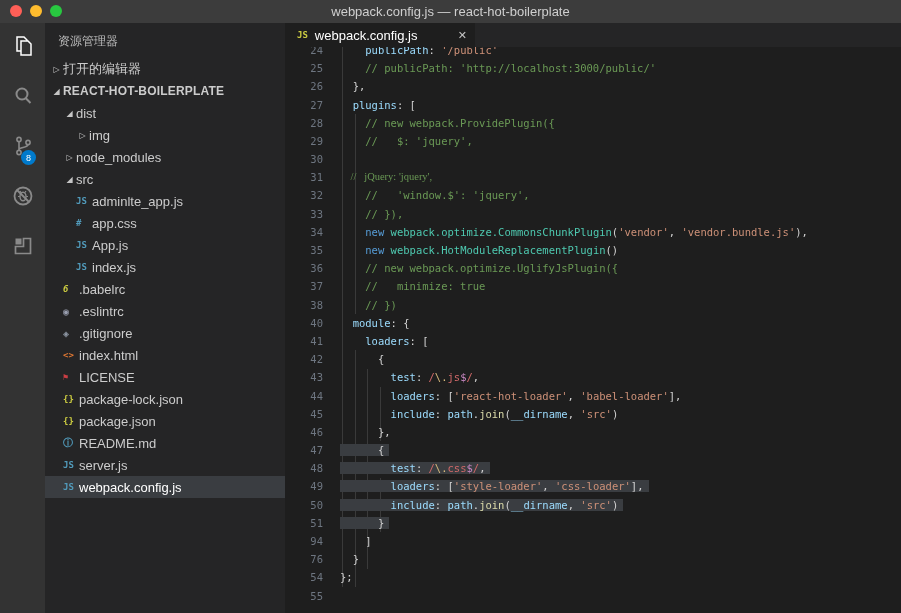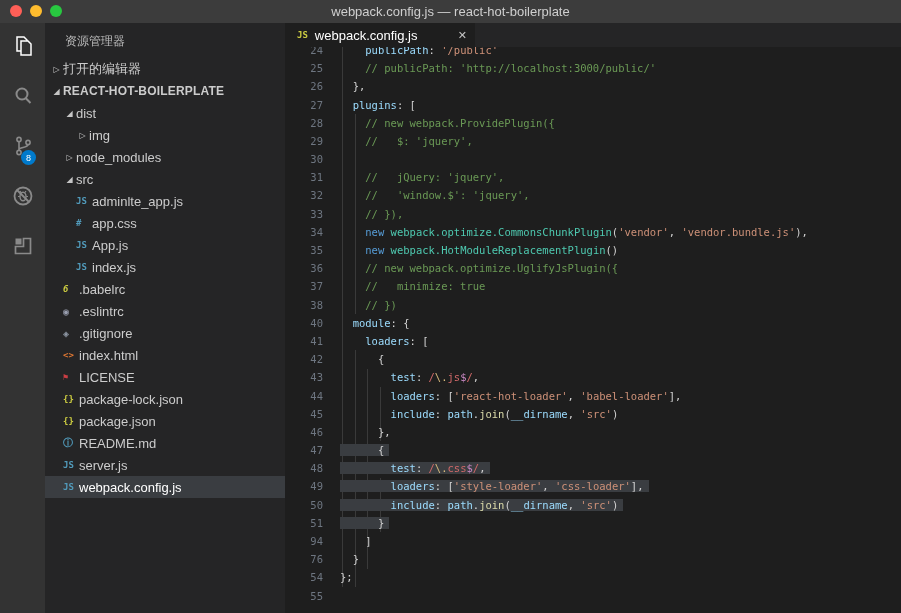--- a/index.html
+++ b/index.html
@@ -9,21 +9,21 @@
   .traffic{position:absolute;left:10px;top:5px;display:flex;gap:8px;}
   .tl{width:12px;height:12px;border-radius:50%;}
   .tl.red{background:#ff5f57}.tl.yellow{background:#febc2e}.tl.green{background:#28c840}
   .titletext{font-size:13px;color:#cfcfcf;}
   .main{display:flex;height:590px;}
   .activitybar{width:45px;background:#333333;flex:none;display:flex;flex-direction:column;}
   .act-item{height:50px;position:relative;display:flex;align-items:center;justify-content:center;cursor:pointer;}
   .badge{position:absolute;left:21px;top:27px;width:15px;height:15px;border-radius:50%;
          background:#007acc;color:#fff;font-size:9px;display:flex;align-items:center;justify-content:center;}
   .sidebar{width:240px;background:#252526;flex:none;color:#cccccc;overflow:hidden;}
-  .sb-title{padding:10px 0 8px 20px;font-size:12px;color:#bbbbbb;}
+  .sb-title{padding:10px 0 8px 13px;font-size:12px;color:#bbbbbb;}
   .row{height:22px;display:flex;align-items:center;font-size:13px;white-space:nowrap;cursor:pointer;}
   .row.selected{background:#3a3d41;color:#ffffff;}
   .arrow{width:13px;flex:none;font-size:8px;color:#c5c5c5;text-align:center;}
   .ficon{width:16px;flex:none;font-size:9px;font-weight:bold;text-align:left;font-family:"DejaVu Sans Mono",monospace;}
   .rlabel{overflow:hidden;text-overflow:ellipsis;}
   .rlabel.root{font-weight:bold;font-size:12px;letter-spacing:.2px;}
   .editor{flex:1;display:flex;flex-direction:column;background:#1e1e1e;min-width:0;}
   .tabbar{height:24px;background:#252526;display:flex;flex:none;}
   .tab{width:170px;background:#1e1e1e;display:flex;align-items:center;padding:0 8px 0 12px;gap:7px;cursor:pointer;}
   .tab-js{font-size:9px;font-weight:bold;color:#cbcb41;font-family:"DejaVu Sans Mono",monospace;}
@@ -194,21 +194,21 @@
           <div class="guide" style="left: 82.2px; top: 327.6px; height: 200.2px;"></div>
           <div class="guide" style="left: 94.8px; top: 345.8px; height: 54.6px;"></div>
           <div class="guide" style="left: 94.8px; top: 436.8px; height: 54.6px;"></div>
           <div class="line"><span class="ln">24</span><span class="marker modified"></span><span class="text"><span class="pu" style="color: rgb(212, 212, 212);">    </span><span class="pr" style="color: rgb(156, 220, 254);">publicPath</span><span class="pu" style="color: rgb(212, 212, 212);">: </span><span class="st" style="color: rgb(206, 145, 120);">'/public'</span></span></div>
           <div class="line"><span class="ln">25</span><span class="marker modified"></span><span class="text"><span class="co" style="color: rgb(106, 153, 85);">    // publicPath: '</span><span class="lk" style="color: rgb(106, 153, 85);">http://localhost:3000/public/</span><span class="co" style="color: rgb(106, 153, 85);">'</span></span></div>
           <div class="line"><span class="ln">26</span><span class="marker"></span><span class="text"><span class="pu" style="color: rgb(212, 212, 212);">  },</span></span></div>
           <div class="line"><span class="ln">27</span><span class="marker"></span><span class="text"><span class="pu" style="color: rgb(212, 212, 212);">  </span><span class="pr" style="color: rgb(156, 220, 254);">plugins</span><span class="pu" style="color: rgb(212, 212, 212);">: [</span></span></div>
           <div class="line"><span class="ln">28</span><span class="marker added"></span><span class="text"><span class="co" style="color: rgb(106, 153, 85);">    // new webpack.ProvidePlugin({</span></span></div>
           <div class="line"><span class="ln">29</span><span class="marker added"></span><span class="text"><span class="co" style="color: rgb(106, 153, 85);">    //   $: 'jquery',</span></span></div>
           <div class="line"><span class="ln">30</span><span class="marker added"></span></div>
-          <div class="line"><span class="ln">31</span><span class="marker added"></span><span class="text"><span class="co" style="color: rgb(106, 153, 85);">    //   jQuery: 'jquery',</span></span></div>
+          <div class="line"><span class="ln">31</span><span class="marker added"></span><span class="text"><span class="co" style="color: rgb(106, 153, 85); font-family: Liberation Serif, serif;">    //   jQuery: 'jquery',</span></span></div>
           <div class="line"><span class="ln">32</span><span class="marker added"></span><span class="text"><span class="co" style="color: rgb(106, 153, 85);">    //   'window.$': 'jquery',</span></span></div>
           <div class="line"><span class="ln">33</span><span class="marker added"></span><span class="text"><span class="co" style="color: rgb(106, 153, 85);">    // }),</span></span></div>
           <div class="line"><span class="ln">34</span><span class="marker added"></span><span class="text"><span class="pu" style="color: rgb(212, 212, 212);">    </span><span class="kw" style="color: rgb(86, 156, 214);">new</span><span class="pu" style="color: rgb(212, 212, 212);"> </span><span class="ty" style="color: rgb(78, 201, 176);">webpack.optimize.CommonsChunkPlugin</span><span class="pu" style="color: rgb(212, 212, 212);">(</span><span class="st" style="color: rgb(206, 145, 120);">'vendor'</span><span class="pu" style="color: rgb(212, 212, 212);">, </span><span class="st" style="color: rgb(206, 145, 120);">'vendor.bundle.js'</span><span class="pu" style="color: rgb(212, 212, 212);">),</span></span></div>
           <div class="line"><span class="ln">35</span><span class="marker"></span><span class="text"><span class="pu" style="color: rgb(212, 212, 212);">    </span><span class="kw" style="color: rgb(86, 156, 214);">new</span><span class="pu" style="color: rgb(212, 212, 212);"> </span><span class="ty" style="color: rgb(78, 201, 176);">webpack.HotModuleReplacementPlugin</span><span class="pu" style="color: rgb(212, 212, 212);">()</span></span></div>
           <div class="line"><span class="ln">36</span><span class="marker added"></span><span class="text"><span class="co" style="color: rgb(106, 153, 85);">    // new webpack.optimize.UglifyJsPlugin({</span></span></div>
           <div class="line"><span class="ln">37</span><span class="marker added"></span><span class="text"><span class="co" style="color: rgb(106, 153, 85);">    //   minimize: true</span></span></div>
           <div class="line"><span class="ln">38</span><span class="marker added"></span><span class="text"><span class="co" style="color: rgb(106, 153, 85);">    // })</span></span></div>
           <div class="line"><span class="ln">40</span><span class="marker"></span><span class="text"><span class="pu" style="color: rgb(212, 212, 212);">  </span><span class="pr" style="color: rgb(156, 220, 254);">module</span><span class="pu" style="color: rgb(212, 212, 212);">: {</span></span></div>
           <div class="line"><span class="ln">41</span><span class="marker modified"></span><span class="text"><span class="pu" style="color: rgb(212, 212, 212);">    </span><span class="pr" style="color: rgb(156, 220, 254);">loaders</span><span class="pu" style="color: rgb(212, 212, 212);">: [</span></span></div>
           <div class="line"><span class="ln">42</span><span class="marker modified"></span><span class="text"><span class="pu" style="color: rgb(212, 212, 212);">      {</span></span></div>

